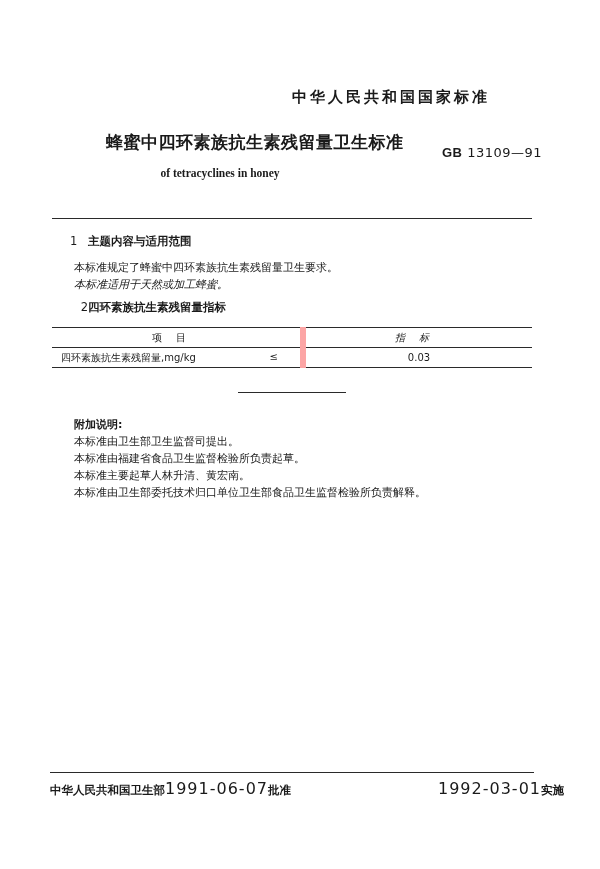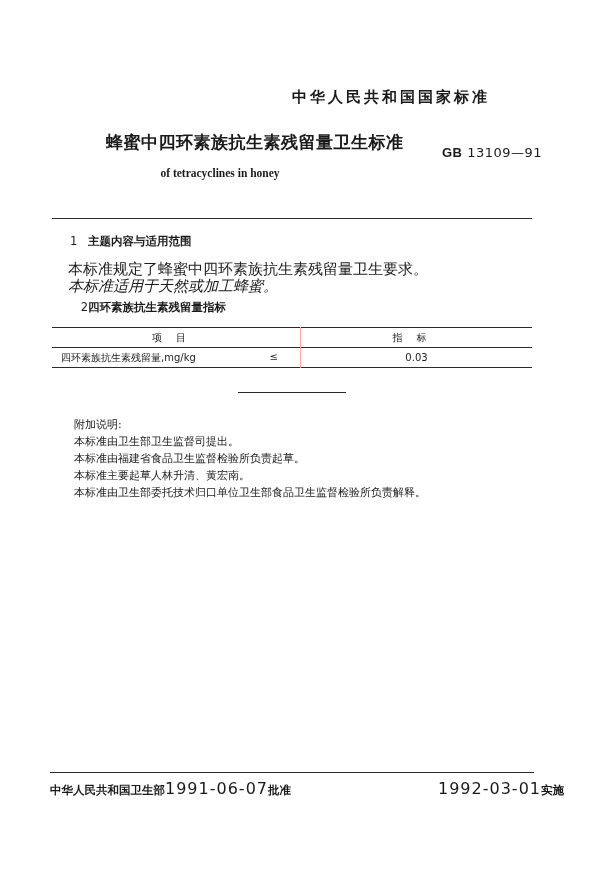--- a/index.html
+++ b/index.html
@@ -63,56 +63,56 @@
     }
     .section-heading .num {
       display: inline-block;
       width: 18px;
       font-weight: normal;
     }
     .sec1 { top: 234px; }
     .sec2 { top: 300px; text-align: right; }
 
     .body-line {
-      left: 68px;
-      font-size: 15px;
+      left: 74px;
+      font-size: 11px;
     }
     .p1 { top: 260px; }
     .p2 { top: 277px; font-style: italic; }
 
     
     .std-table {
       left: 52px; top: 327px; width: 480px;
       border-collapse: collapse;
       font-size: 10px;
     }
     .std-table th, .std-table td {
       padding: 0;
       height: 19px;
       vertical-align: middle;
     }
     .std-table thead tr { border-top: 1.5px solid #2a2a2a; border-bottom: 1px solid #2a2a2a; }
     .std-table tbody tr { border-bottom: 1.5px solid #2a2a2a; }
     .std-table th { font-weight: normal; }
-    .col-item { width: 239px; border-right: 1px solid #fca5a5; }
+    .col-item { width: 239px; border-right: 6px solid #fca5a5; }
     .col-val { text-align: center; }
     .th-item { text-align: center; letter-spacing: 14px; }
-    .th-val { letter-spacing: 14px; }
+    .th-val { letter-spacing: 14px; font-style: italic; }
     .cell-item { position: relative; padding-left: 9px !important; text-align: left; margin-top: 30px; }
     .cell-item .le {
       position: absolute; right: 22px; top: 3px;
       font-size: 10px;
     }
 
     .rule-short { left: 238px; width: 108px; top: 392px; border-top-width: 1.3px; }
 
     .notes-heading {
       left: 74px; top: 417px;
       font-size: 11px;
-      font-weight: normal;
+      font-weight: bold;
     }
     .note-line {
       left: 74px;
       font-size: 11px;
     }
     .n1 { top: 434px; }
     .n2 { top: 451px; }
     .n3 { top: 468px; }
     .n4 { top: 485px; }
 

